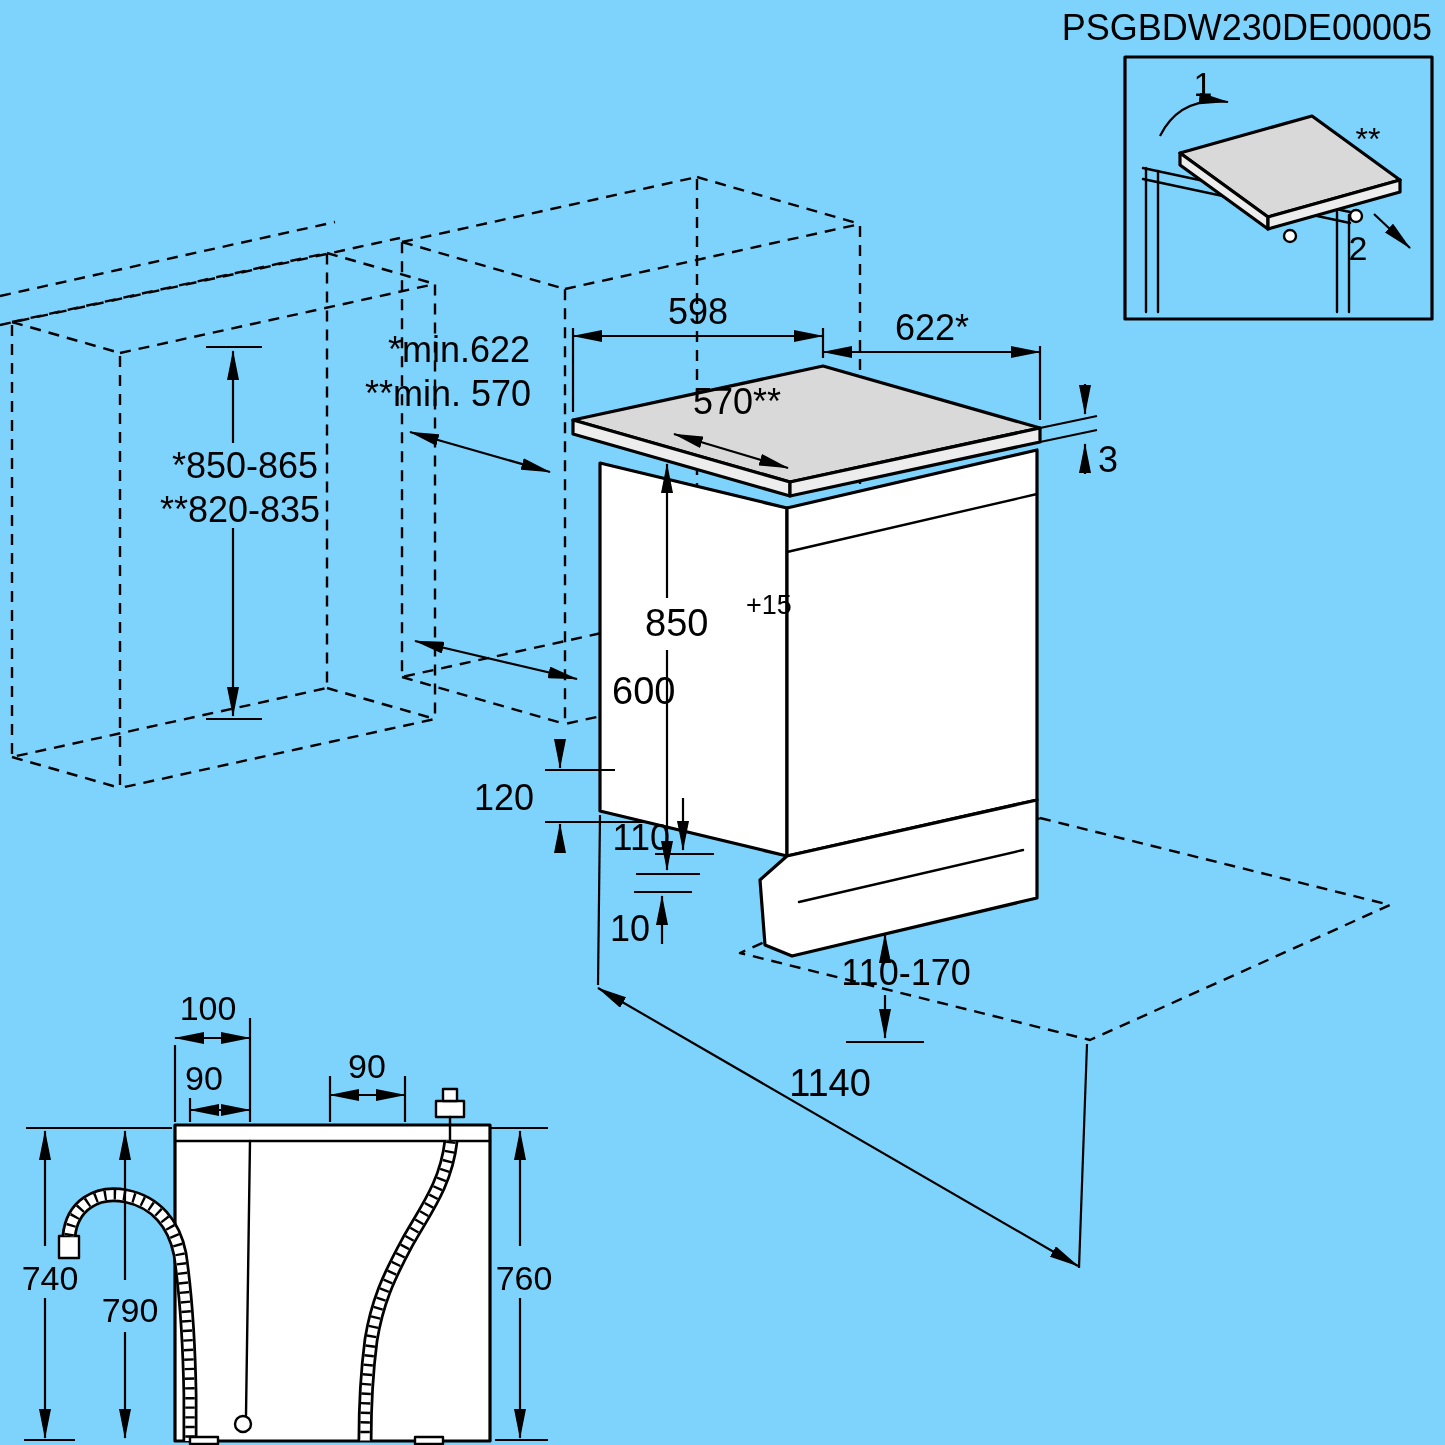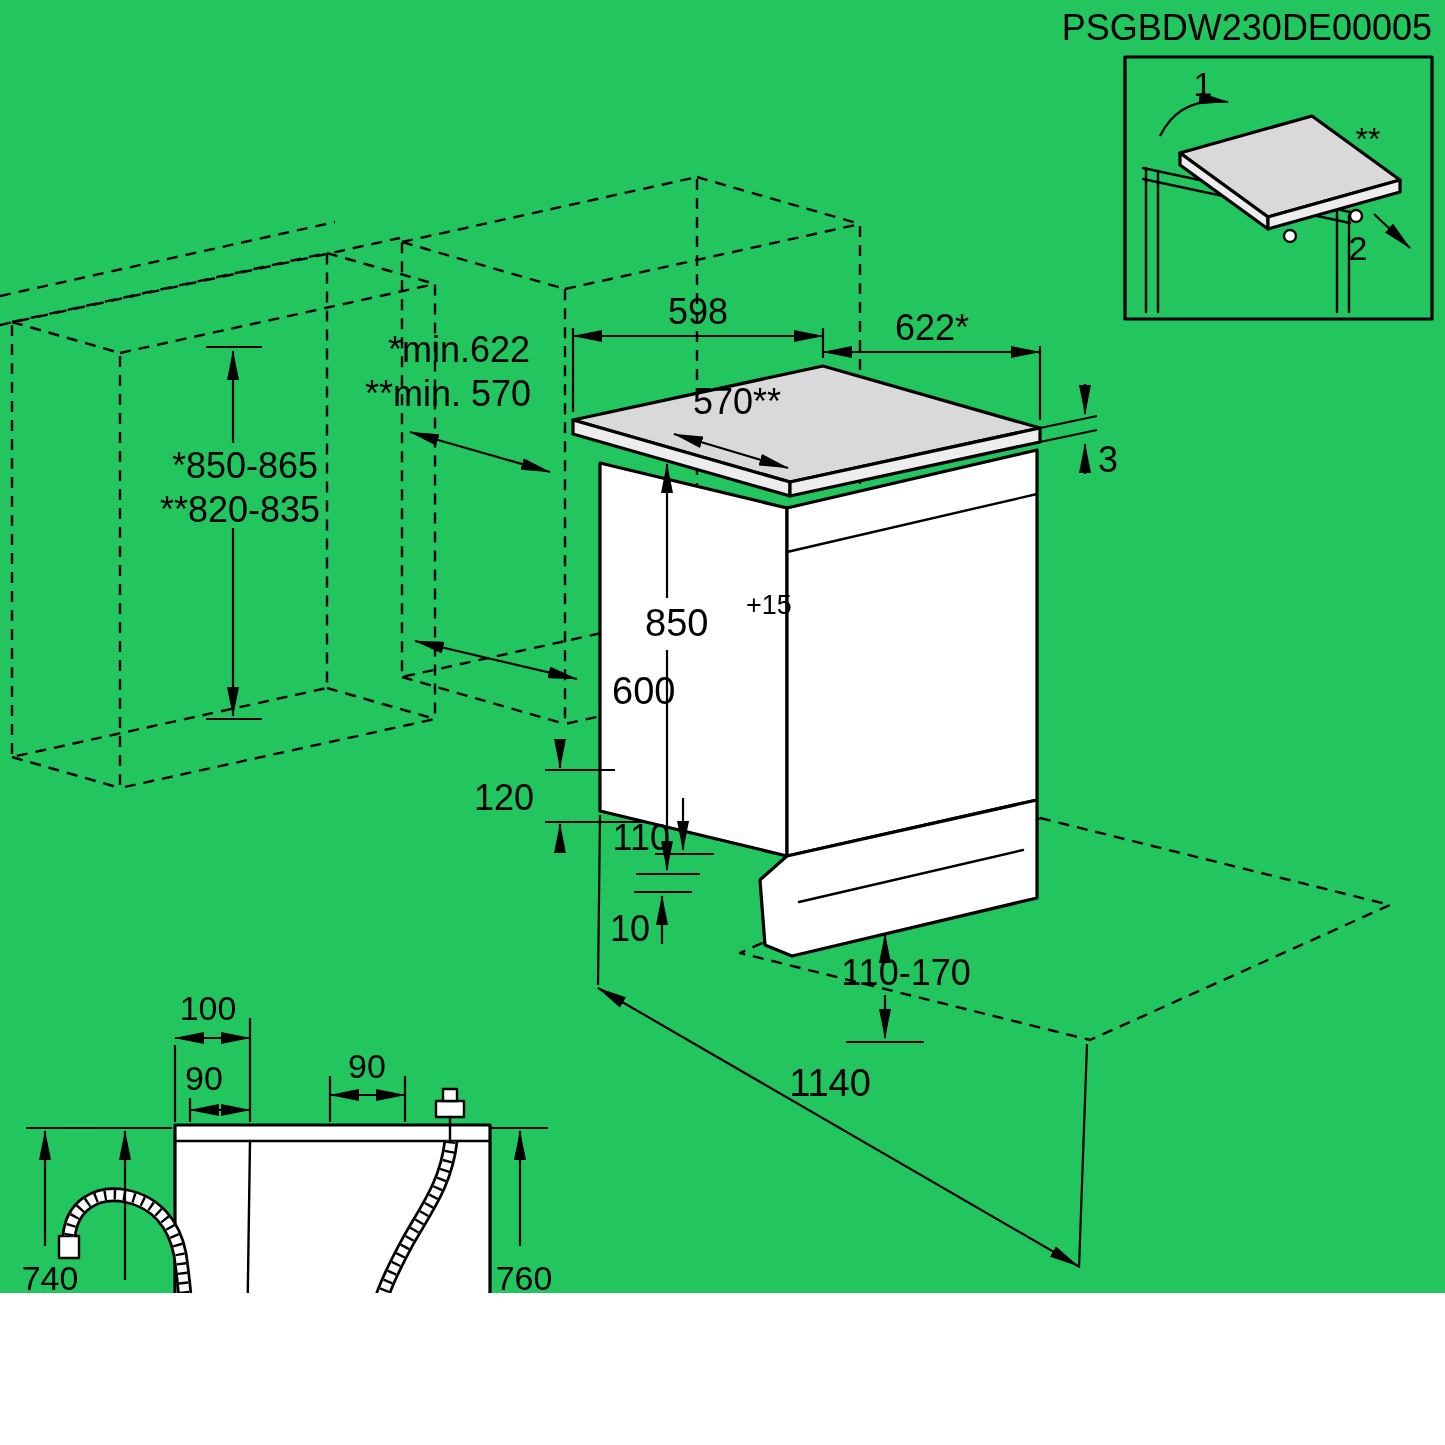--- a/index.html
+++ b/index.html
@@ -1,16 +1,16 @@
 <!DOCTYPE html>
 <html><head>
 <meta charset="utf-8">
 <style>
   html,body{margin:0;padding:0;background:#fff;}
-  .stage{width:1445px;height:1293px;position:relative;background:#22c55e;}
+  .stage{width:1445px;height:1445px;position:relative;background:#7dd3fc;}
   svg{display:block;}
   text{font-family:"Liberation Sans", sans-serif;fill:#000;}
   .t34{font-size:34px;} .t36{font-size:36px;} .t38{font-size:38px;} .t27{font-size:27px;} .t32{font-size:32px;}
   .ln{stroke:#000;fill:none;stroke-width:3.2;stroke-linejoin:round;stroke-linecap:round;}
   .ln2{stroke:#000;fill:none;stroke-width:2.4;stroke-linejoin:round;stroke-linecap:round;}
   .dash{stroke:#000;fill:none;stroke-width:2.4;stroke-dasharray:11 8;stroke-linejoin:round;}
   .dim{stroke:#000;fill:none;stroke-width:2.2;}
   .fw{fill:#fff;}
   .gray{fill:#d9d9d9;}
   .lgray{fill:#ededed;}

